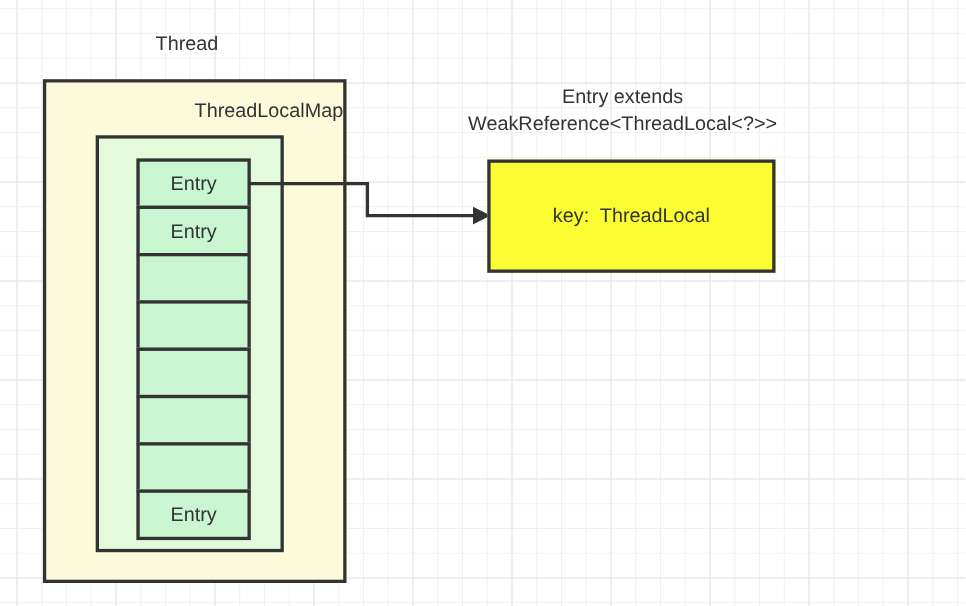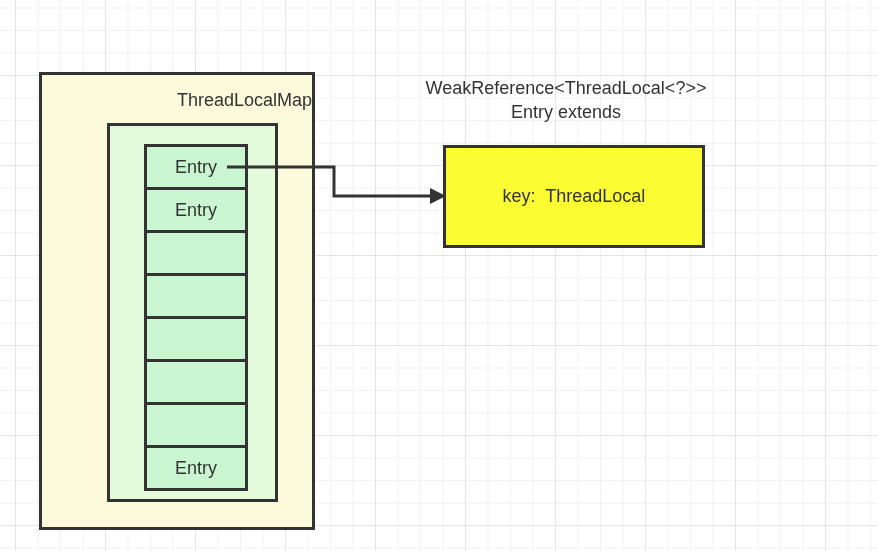--- a/index.html
+++ b/index.html
@@ -39,21 +39,20 @@
     left: 0; top: 13px; width: 100%;
     text-align: right;
     font-size: 18px;
     line-height: 24px;
   }
   .container-box {
     position: absolute;
     left: 87px; top: 123px; width: 171px; height: 379px;
     background: #e3fbda;
     border: 3px solid #333333;
-    margin-left: 20px;
   }
   .cells {
     position: absolute;
     left: 34px; top: 18px; width: 104px;
   }
   .cell {
     width: 104px; height: 46px;
     background: #c9f6d0;
     border: 3px solid #333333;
     display: flex;
@@ -86,20 +85,21 @@
     font-size: 18px;
     line-height: 25px;
   }
   .pre-line { white-space: pre; }
 </style>
 </head>
 <body>
 
 <div class="canvas">
 
+  <div class="thread-label">Thread</div>
 
   <div class="outer-box">
     <div class="outer-title">ThreadLocalMap</div>
   </div>
 
   <div class="container-box">
     <div class="cells">
       <div class="cell">Entry</div>
       <div class="cell">Entry</div>
       <div class="cell"></div>
@@ -110,21 +110,21 @@
       <div class="cell">Entry</div>
     </div>
   </div>
 
   <svg class="arrow-layer" width="878" height="551" viewBox="0 0 878 551">
     <polyline points="227,167 334,167 334,196 432,196" fill="none" stroke="#333333" stroke-width="3"></polyline>
     <polygon points="430,188 430,204 446,196" fill="#333333"></polygon>
   </svg>
 
   <div class="entry-note">
+    <div>Entry extends</div>
     <div>WeakReference&lt;ThreadLocal&lt;?&gt;&gt;</div>
-    <div>Entry extends</div>
   </div>
 
   <div class="entry-detail-box">
     <div class="pre-line">key:  ThreadLocal</div>
   </div>
 
 </div>
 
 </body></html>

